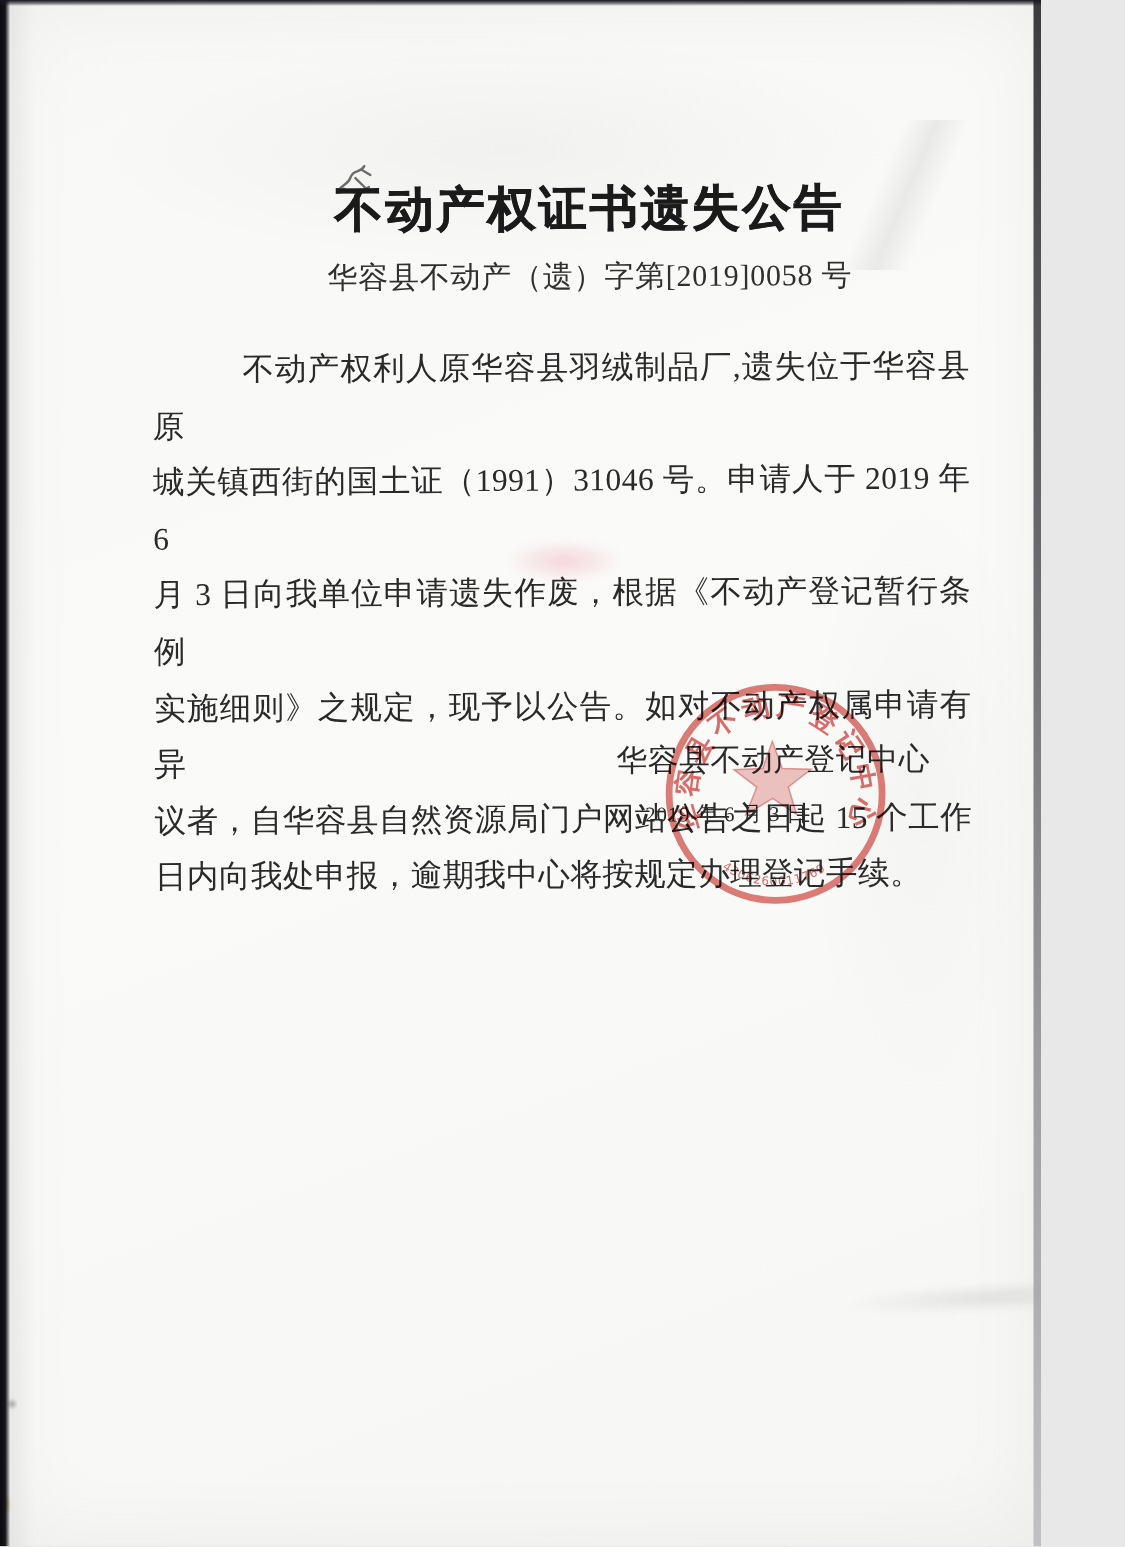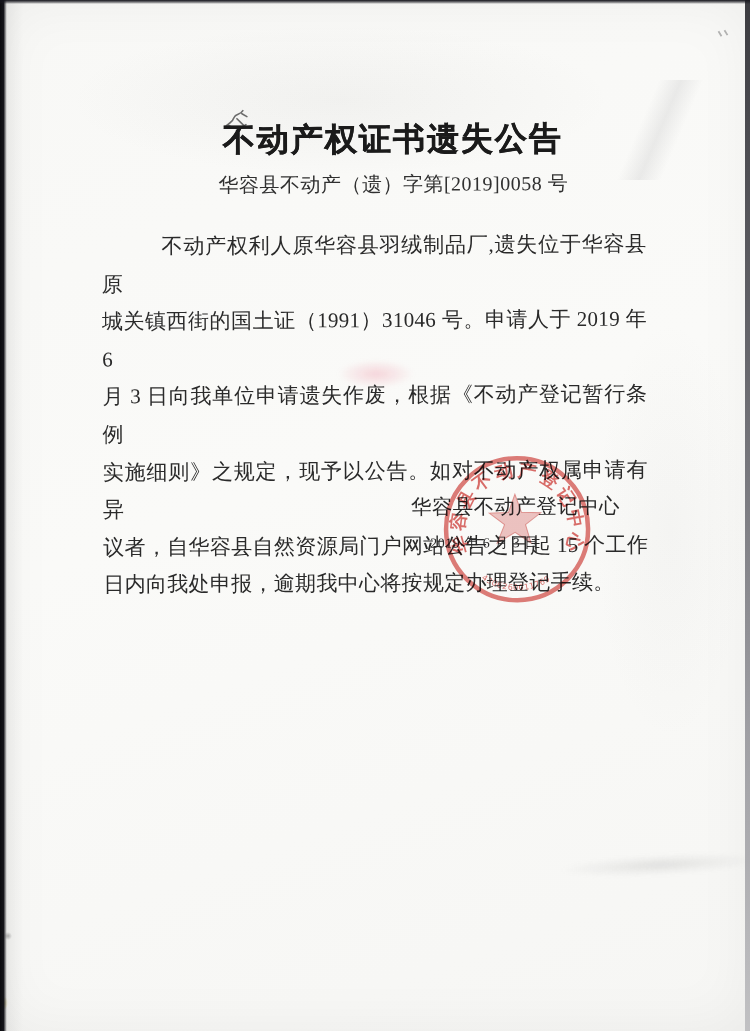--- a/index.html
+++ b/index.html
@@ -1,17 +1,17 @@
 <!DOCTYPE html>
 <html><head>
 <meta charset="utf-8">
 <style>
   html,body { margin:0; padding:0; background:#e8e8e8; }
   .scan {
-    position:relative; width:750px; height:1031px; overflow:hidden;
+    position:relative; width:694px; height:1031px; overflow:hidden;
     background:linear-gradient(160deg,#f8f8f6 0%,#fafaf8 45%,#f6f6f4 100%);
     font-family:"Liberation Serif","DejaVu Serif",serif;
     box-shadow:inset 0 0 60px rgba(0,0,0,0.05);
   }
   .layer { position:absolute; pointer-events:none; }
 
   
   .edge-left  { left:0; top:0; width:7px; height:1031px;
     background:linear-gradient(to right,#0b0b0f 0%,#15151a 50%,rgba(30,30,35,0) 100%); }
   .edge-top   { left:0; top:0; width:750px; height:4px;

